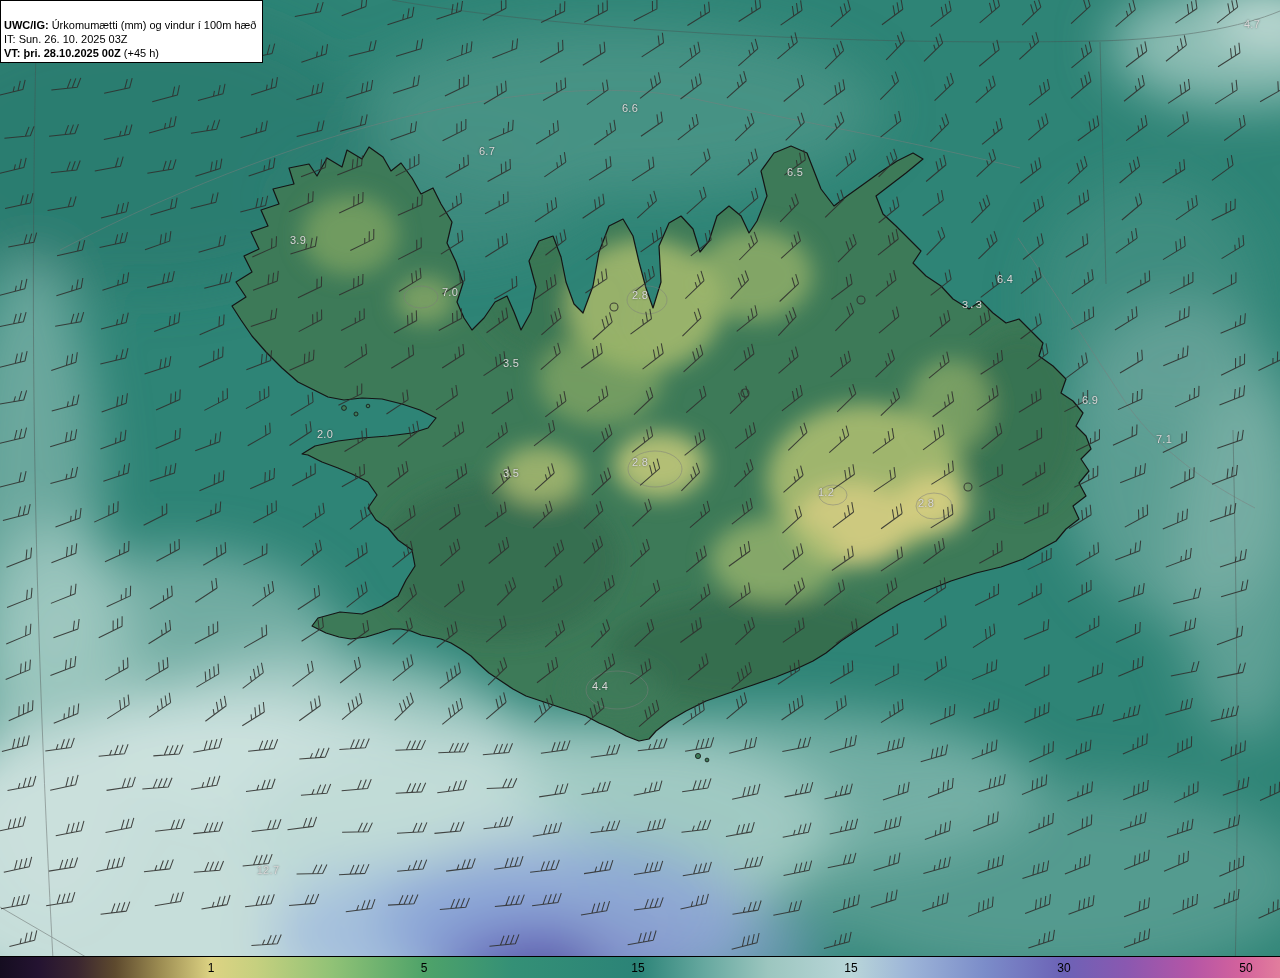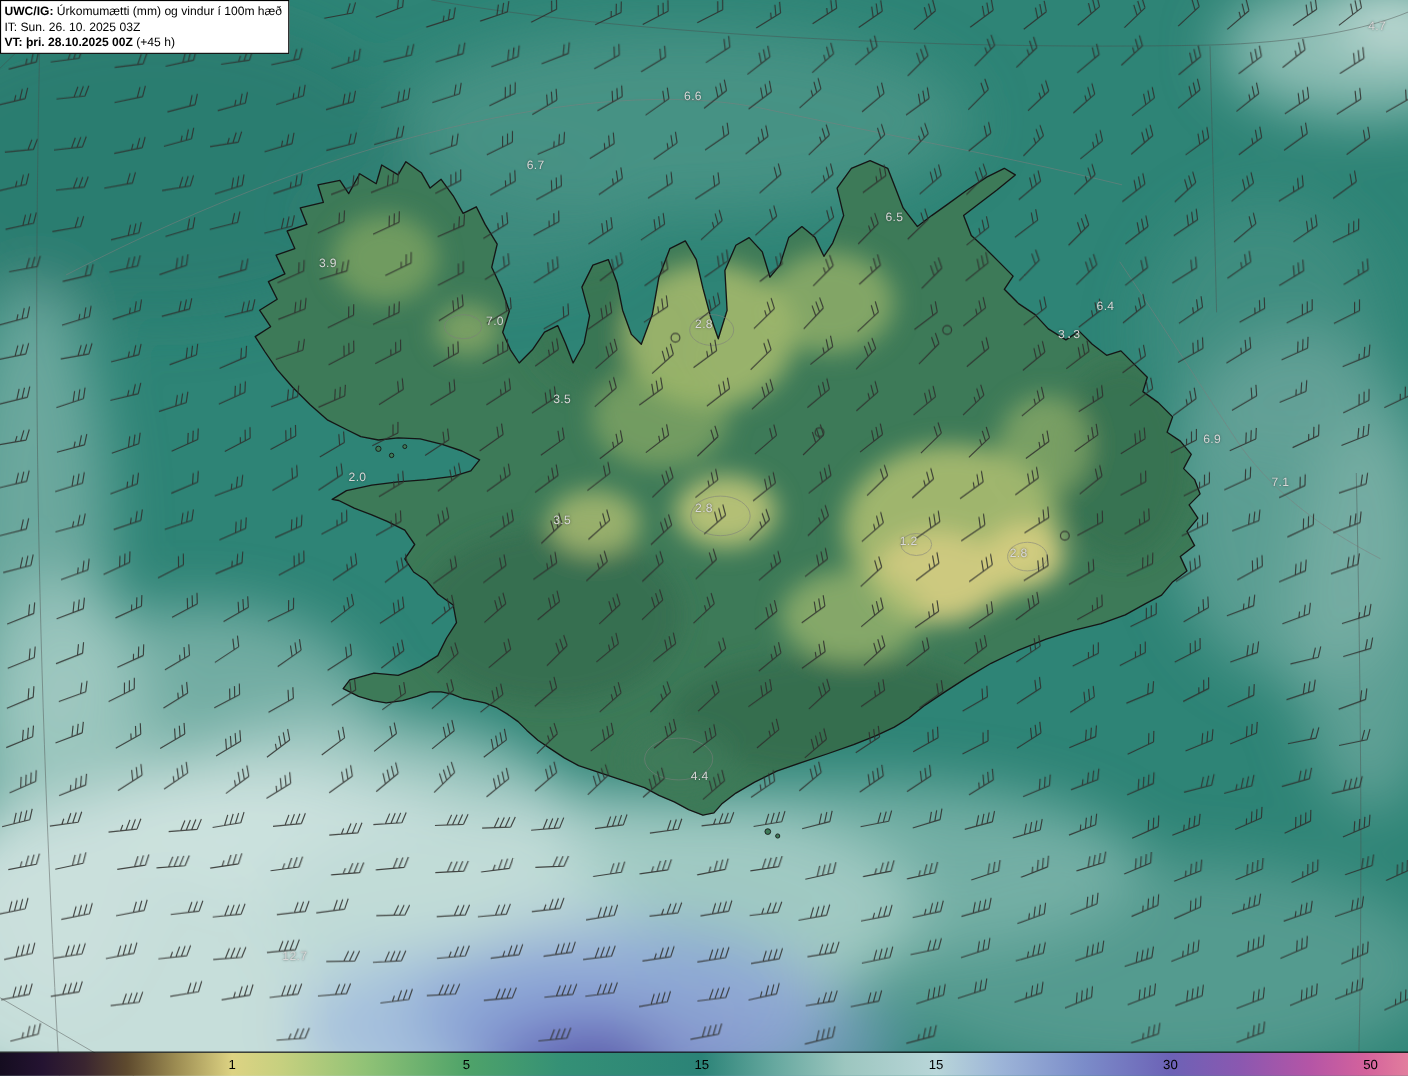--- a/index.html
+++ b/index.html
@@ -10,21 +10,21 @@
   .map-root svg.field{position:absolute;left:0;top:0;z-index:0;}
   .labels-layer{position:absolute;left:0;top:0;width:100%;height:100%;z-index:2;pointer-events:none;}
   .contour-label{
     position:absolute;transform:translate(-50%,-50%);
     font-size:11px;color:#d8d8d8;letter-spacing:.3px;
     text-shadow:0 0 2px rgba(30,30,30,.65);
   }
   .title-box{
     position:absolute;left:0;top:0;z-index:4;
     background:#ffffff;border:1px solid #000;
-    padding:3px 6px 2px 3px;font-size:11px;line-height:1.28;color:#000;
+    padding:17px 6px 2px 3px;font-size:11px;line-height:1.28;color:#000;
     white-space:nowrap;
   }
   .title-box .bold{font-weight:bold;}
   .colorbar{
     position:absolute;left:0;bottom:0;width:1280px;height:22px;z-index:4;
     border-top:1px solid #000;box-sizing:border-box;
   }
   .colorbar .tick-label{
     position:absolute;bottom:3px;transform:translateX(-50%);
     font-size:12px;color:#000;
@@ -760,37 +760,37 @@
         <path d="M0 0 L26 0 M26 0 L30.5 -9 M21 0 L25.5 -9 M16 0 L20.5 -9 M11 0 L13.5 -5" transform="translate(1136.3 943.1) rotate(-20.2) translate(-13 0)"></path>
         <circle cx="614" cy="307" r="4"></circle>
         <circle cx="745" cy="393" r="4"></circle>
         <circle cx="861" cy="300" r="4"></circle>
         <circle cx="968" cy="487" r="4"></circle>
       </g>
   </svg>
 
   <div class="labels-layer" id="labels-layer">
       <span class="contour-label" style="left: 1252px; top: 24px;">4.7</span>
-      <span class="contour-label" style="left: 630px; top: 88px;">6.6</span>
+      <span class="contour-label" style="left: 630px; top: 108px;">6.6</span>
       <span class="contour-label" style="left: 487px; top: 151px;">6.7</span>
-      <span class="contour-label" style="left: 813px; top: 172px; margin-top: 26px;">6.5</span>
+      <span class="contour-label" style="left: 795px; top: 172px;">6.5</span>
       <span class="contour-label" style="left: 298px; top: 240px;">3.9</span>
       <span class="contour-label" style="left: 415px; top: 292px; margin-left: 35px;">7.0</span>
       <span class="contour-label" style="left: 640px; top: 295px;">2.8</span>
       <span class="contour-label" style="left: 1005px; top: 279px;">6.4</span>
       <span class="contour-label" style="left: 972px; top: 305px; font-family: Liberation Mono, monospace;">3.3</span>
       <span class="contour-label" style="left: 511px; top: 363px;">3.5</span>
-      <span class="contour-label" style="left: 1090px; top: 400px; margin-left: 12px;">6.9</span>
+      <span class="contour-label" style="left: 1090px; top: 400px;">6.9</span>
       <span class="contour-label" style="left: 1164px; top: 439px;">7.1</span>
       <span class="contour-label" style="left: 325px; top: 434px;">2.0</span>
       <span class="contour-label" style="left: 511px; top: 473px;">3.5</span>
       <span class="contour-label" style="left: 640px; top: 462px;">2.8</span>
       <span class="contour-label" style="left: 826px; top: 492px;">1.2</span>
       <span class="contour-label" style="left: 926px; top: 503px;">2.8</span>
-      <span class="contour-label" style="left: 636px; top: 686px; margin-top: 20px;">4.4</span>
+      <span class="contour-label" style="left: 600px; top: 686px;">4.4</span>
       <span class="contour-label" style="left: 268px; top: 870px;">12.7</span>
     </div>
 
   <div class="title-box">
     <div><span class="bold">UWC/IG:</span><span> Úrkomumætti (mm) og vindur í 100m hæð</span></div>
     <div>IT: Sun. 26. 10. 2025 03Z</div>
     <div><span class="bold">VT: þri. 28.10.2025 00Z</span><span> (+45 h)</span></div>
   </div>
 
   <div class="colorbar" id="colorbar" style="background: linear-gradient(to right, rgb(21, 13, 32) 0%, rgb(36, 19, 49) 3%, rgb(58, 37, 48) 6%, rgb(94, 74, 46) 9%, rgb(156, 140, 82) 12.5%, rgb(221, 211, 131) 16.5%, rgb(198, 208, 127) 20%, rgb(144, 194, 118) 26%, rgb(79, 163, 105) 33.1%, rgb(52, 144, 118) 40%, rgb(43, 131, 119) 49.8%, rgb(102, 168, 159) 55%, rgb(156, 198, 191) 60%, rgb(185, 214, 217) 66.5%, rgb(157, 181, 216) 71%, rgb(123, 140, 201) 77%, rgb(108, 98, 182) 83.1%, rgb(138, 88, 176) 88%, rgb(180, 85, 166) 93%, rgb(212, 98, 156) 97%, rgb(226, 125, 157) 100%);">

